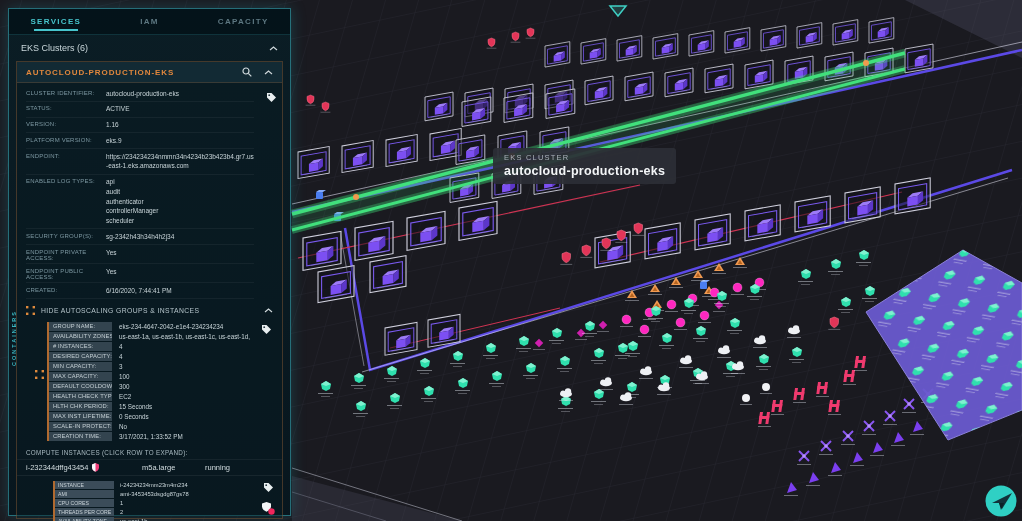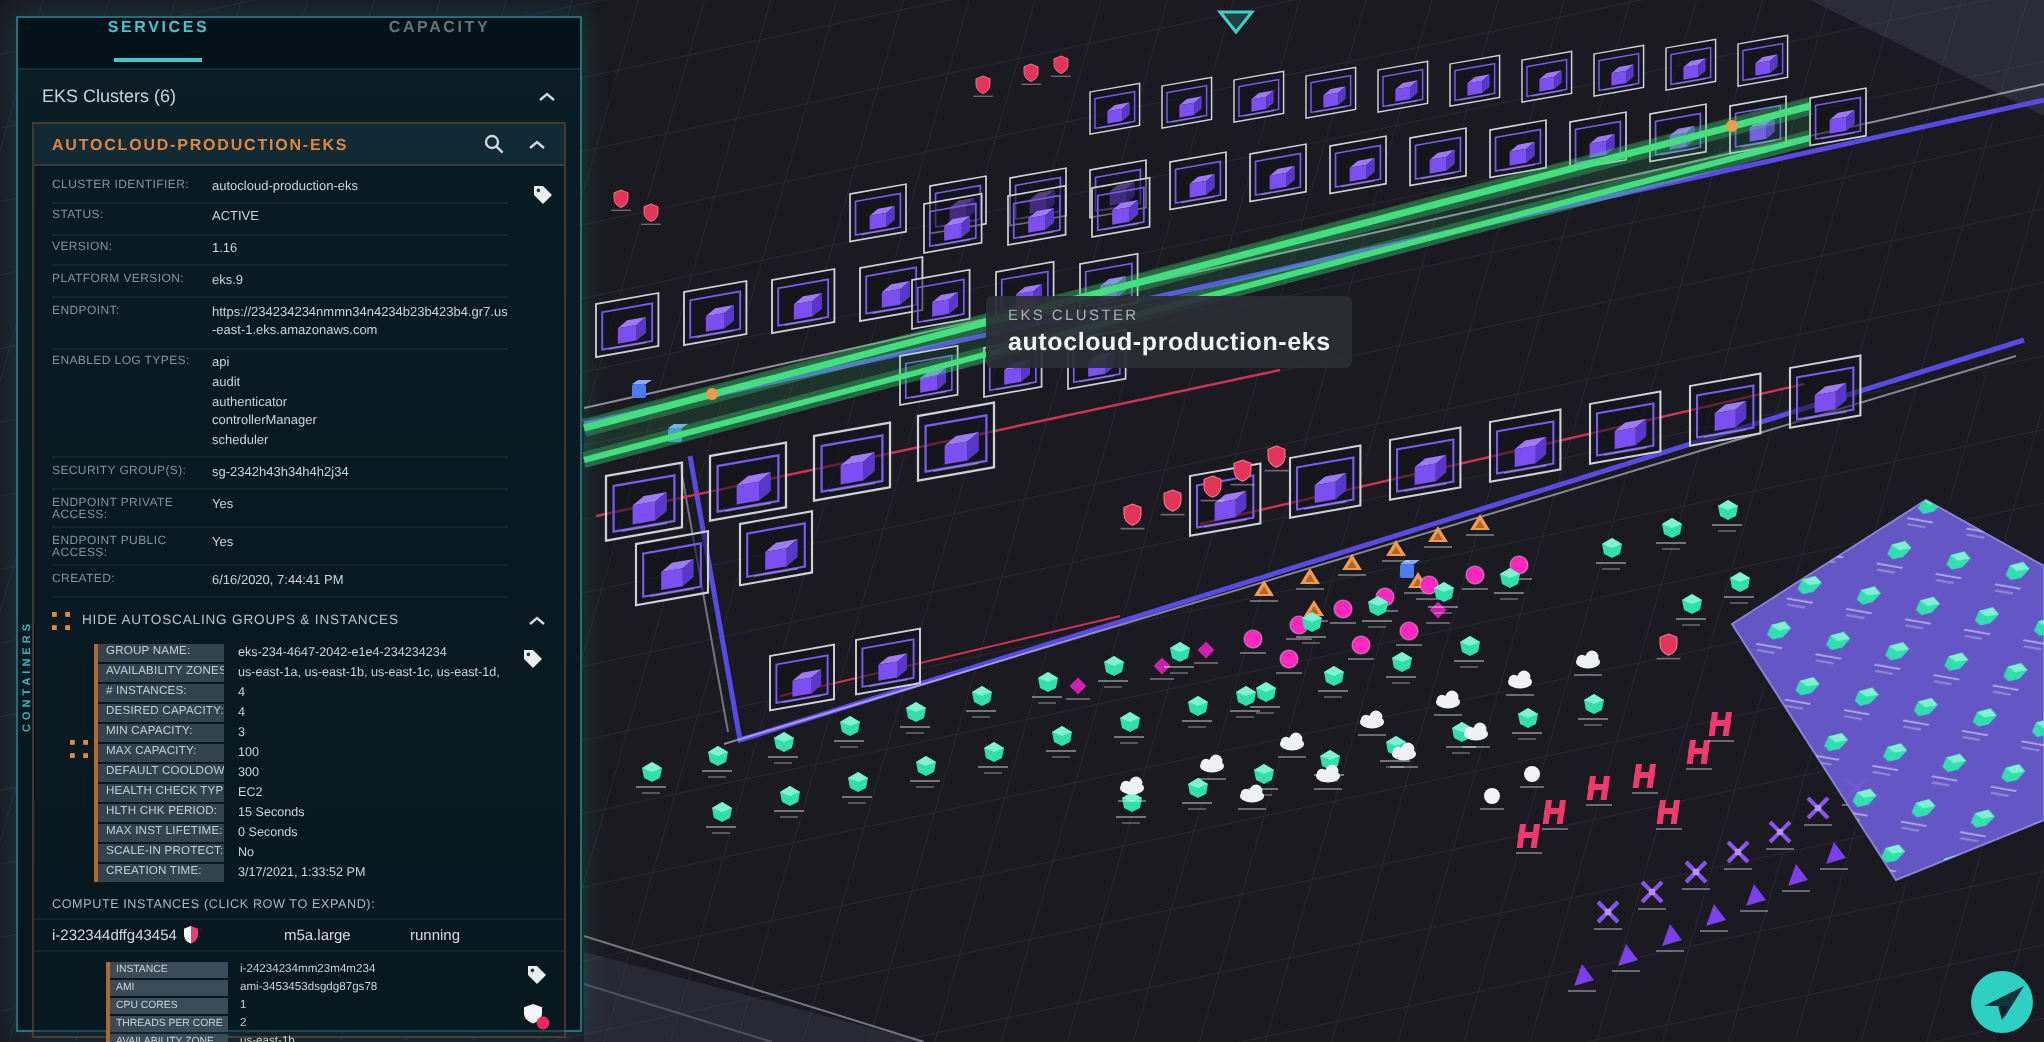--- a/index.html
+++ b/index.html
@@ -12,21 +12,21 @@
   .tooltip{position:absolute;left:493px;top:148px;z-index:3;background:rgba(44,46,54,.93);
            border-radius:3px;padding:5px 11px 6px;pointer-events:none}
   .tooltip .kicker{display:block;font-size:7.5px;letter-spacing:1.2px;color:#aab1ba;margin-bottom:2px}
   .tooltip .tname{display:block;font-size:12.5px;font-weight:bold;color:#f3f5f7;letter-spacing:.3px}
 
   
   .panel{position:absolute;left:8px;top:8px;width:283px;height:508px;z-index:5;
          background:linear-gradient(180deg,rgba(10,29,37,.97),rgba(7,22,30,.97));
          border:1px solid rgba(62,182,194,.55);box-shadow:0 0 14px rgba(35,160,175,.28)}
   .tabs{display:flex;height:26px;background:rgba(4,19,25,.95);border-bottom:1px solid rgba(62,182,194,.2)}
-  .tab{flex:1;position:relative;display:flex;justify-content:center;
+  .tab{flex:1;position:relative;display:flex;align-items:center;justify-content:center;
        font-size:8px;font-weight:bold;letter-spacing:1.3px;color:#5d7781;cursor:pointer}
   .tab.active{color:#47c4cc}
   .tab .underline{display:none}
   .tab.active .underline{display:block;position:absolute;bottom:3px;left:50%;transform:translateX(-50%);
        width:44px;height:2px;background:#47c4cc}
   .sectionrow{display:flex;align-items:center;justify-content:space-between;padding:8px 12px 6px;
        color:#c9d6da;font-size:9px}
   .card{position:relative;margin:2px 7px 0;height:458px;border:1px solid rgba(195,122,62,.32);
        background:rgba(9,26,34,.45)}
   .cardhead{display:flex;align-items:center;justify-content:space-between;height:21px;padding:0 9px;
@@ -397,20 +397,23 @@
     <span class="tname">autocloud-production-eks</span>
   </div>
 
   <div class="panel">
     <div class="tabs">
       <div class="tab active">
         <span>SERVICES</span>
         <i class="underline"></i>
       </div>
       <div class="tab">
+        <span>IAM</span>
+      </div>
+      <div class="tab">
         <span>CAPACITY</span>
       </div>
     </div>
 
     <div class="sectionrow">
       <span>EKS Clusters (6)</span>
       <svg width="9" height="5">
         <path d="M1 4 L4.5 1 L8 4" stroke="#cfd8db" stroke-width="1.2" fill="none"></path>
         </svg>
     </div>

